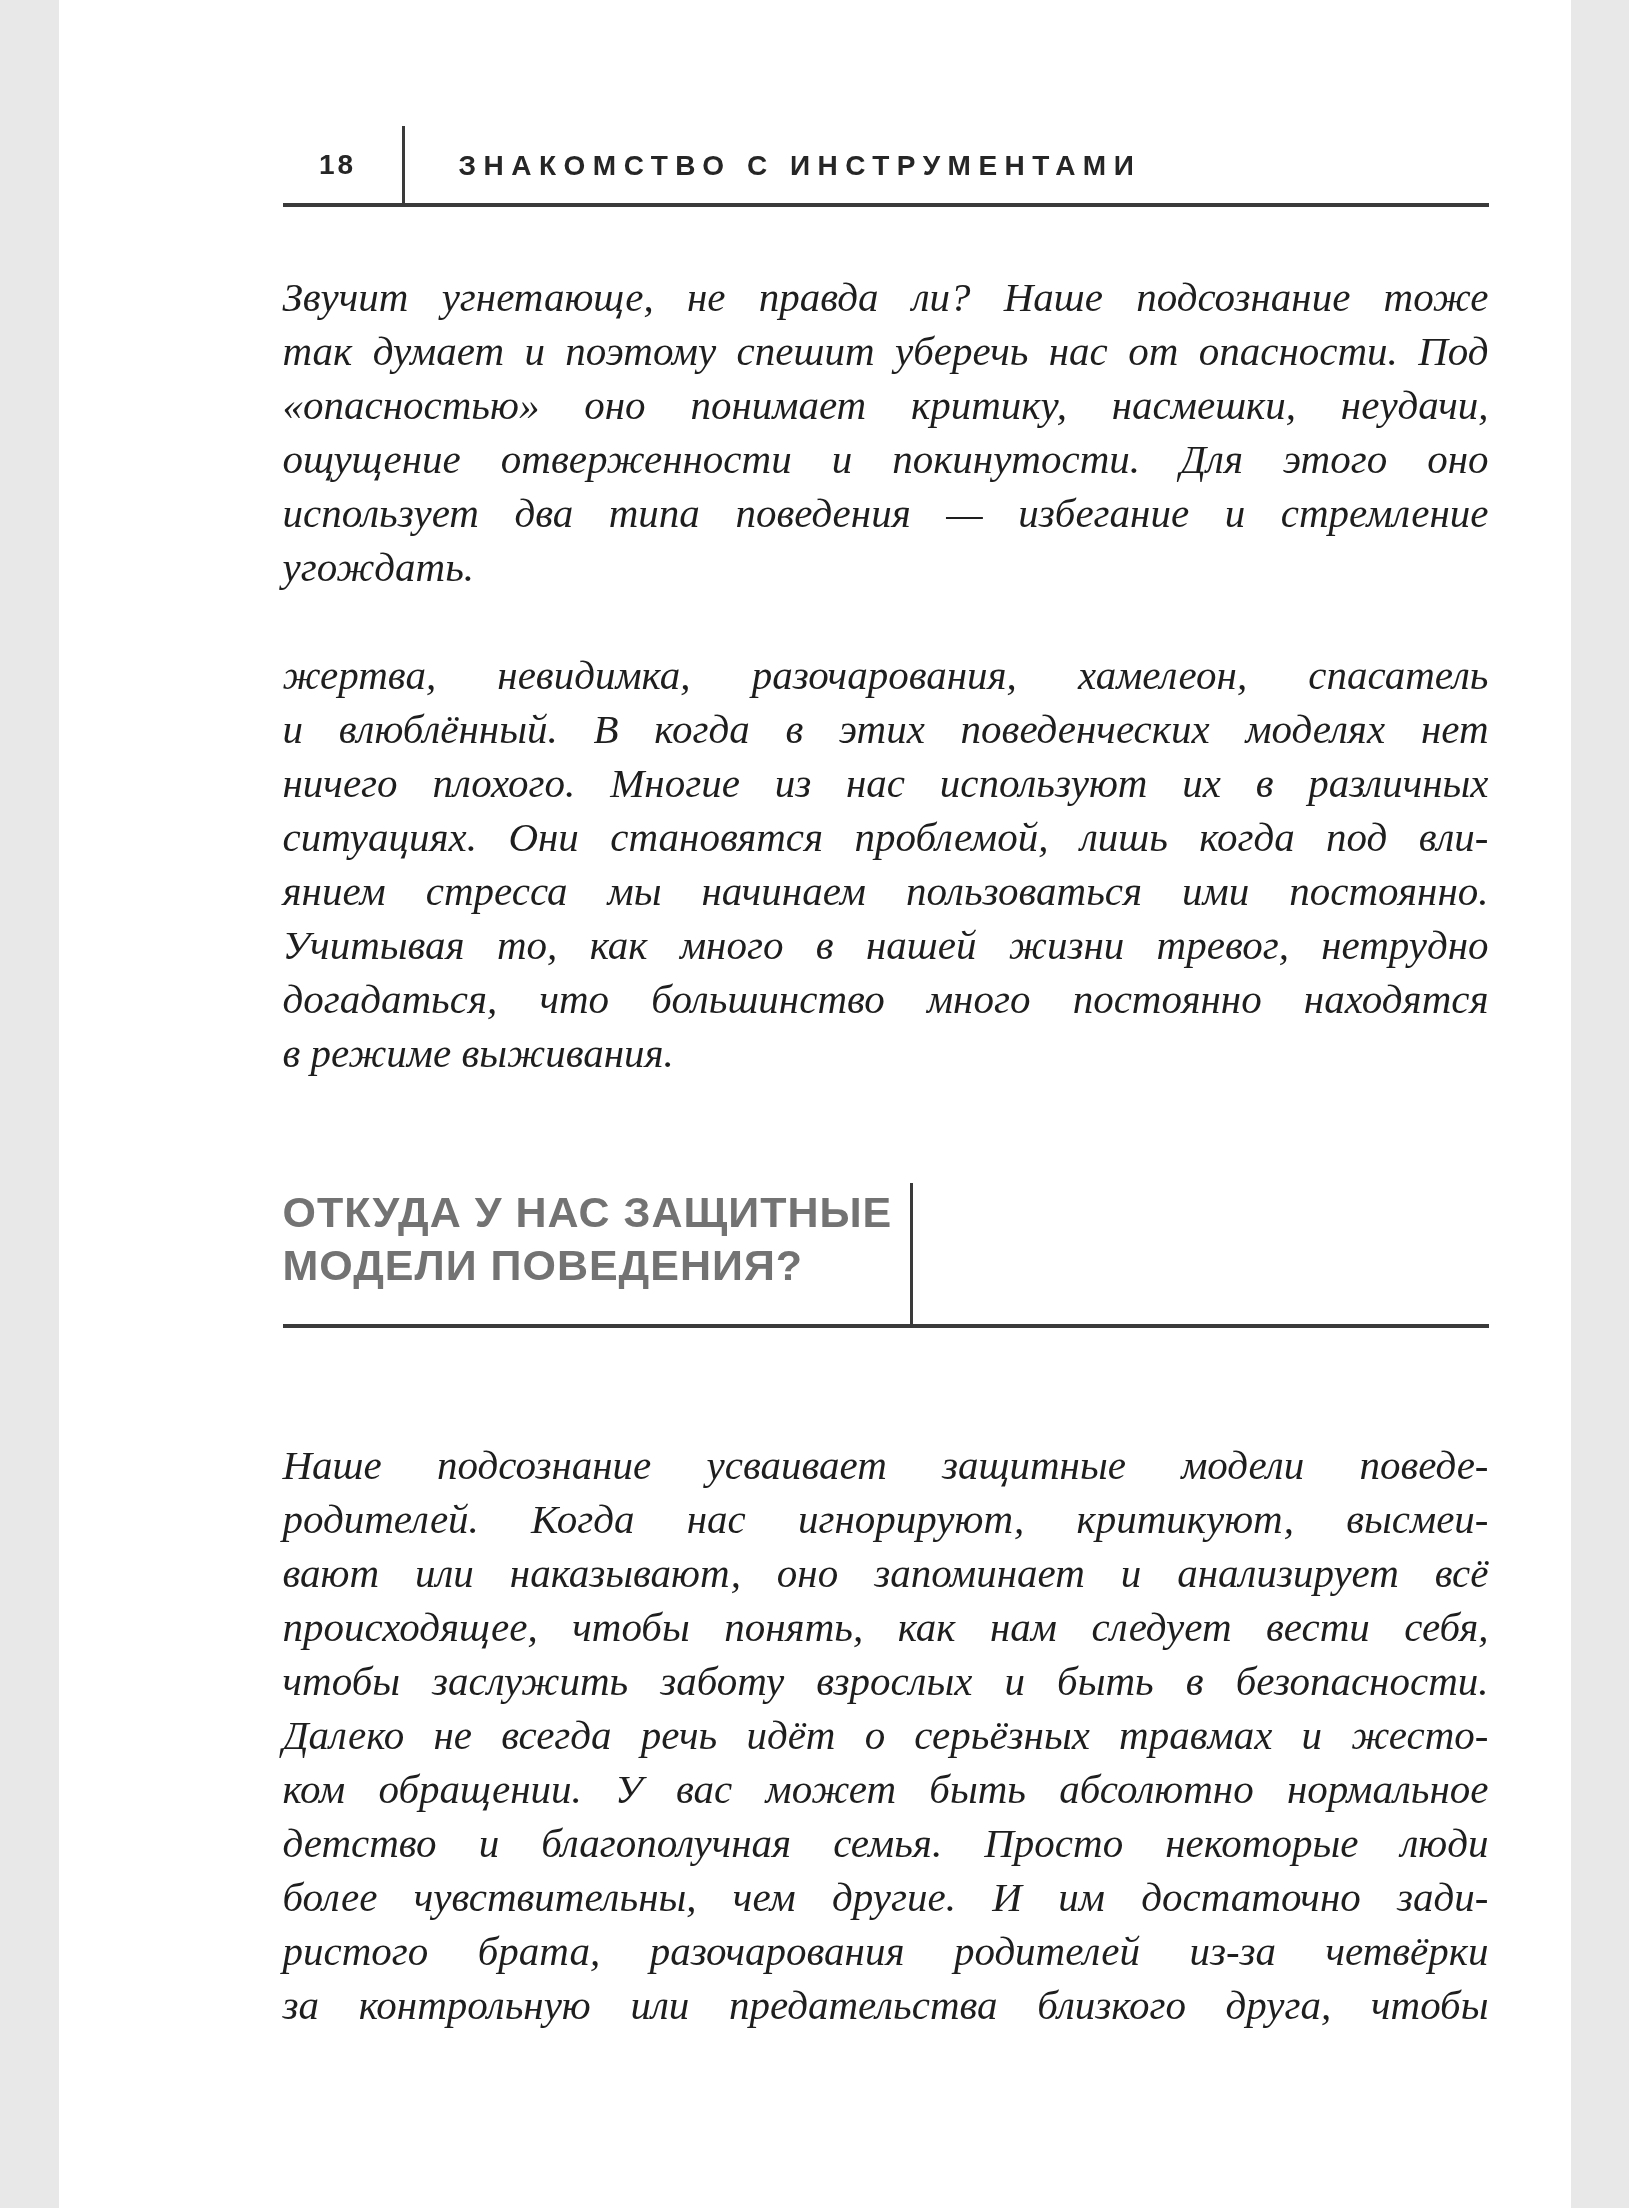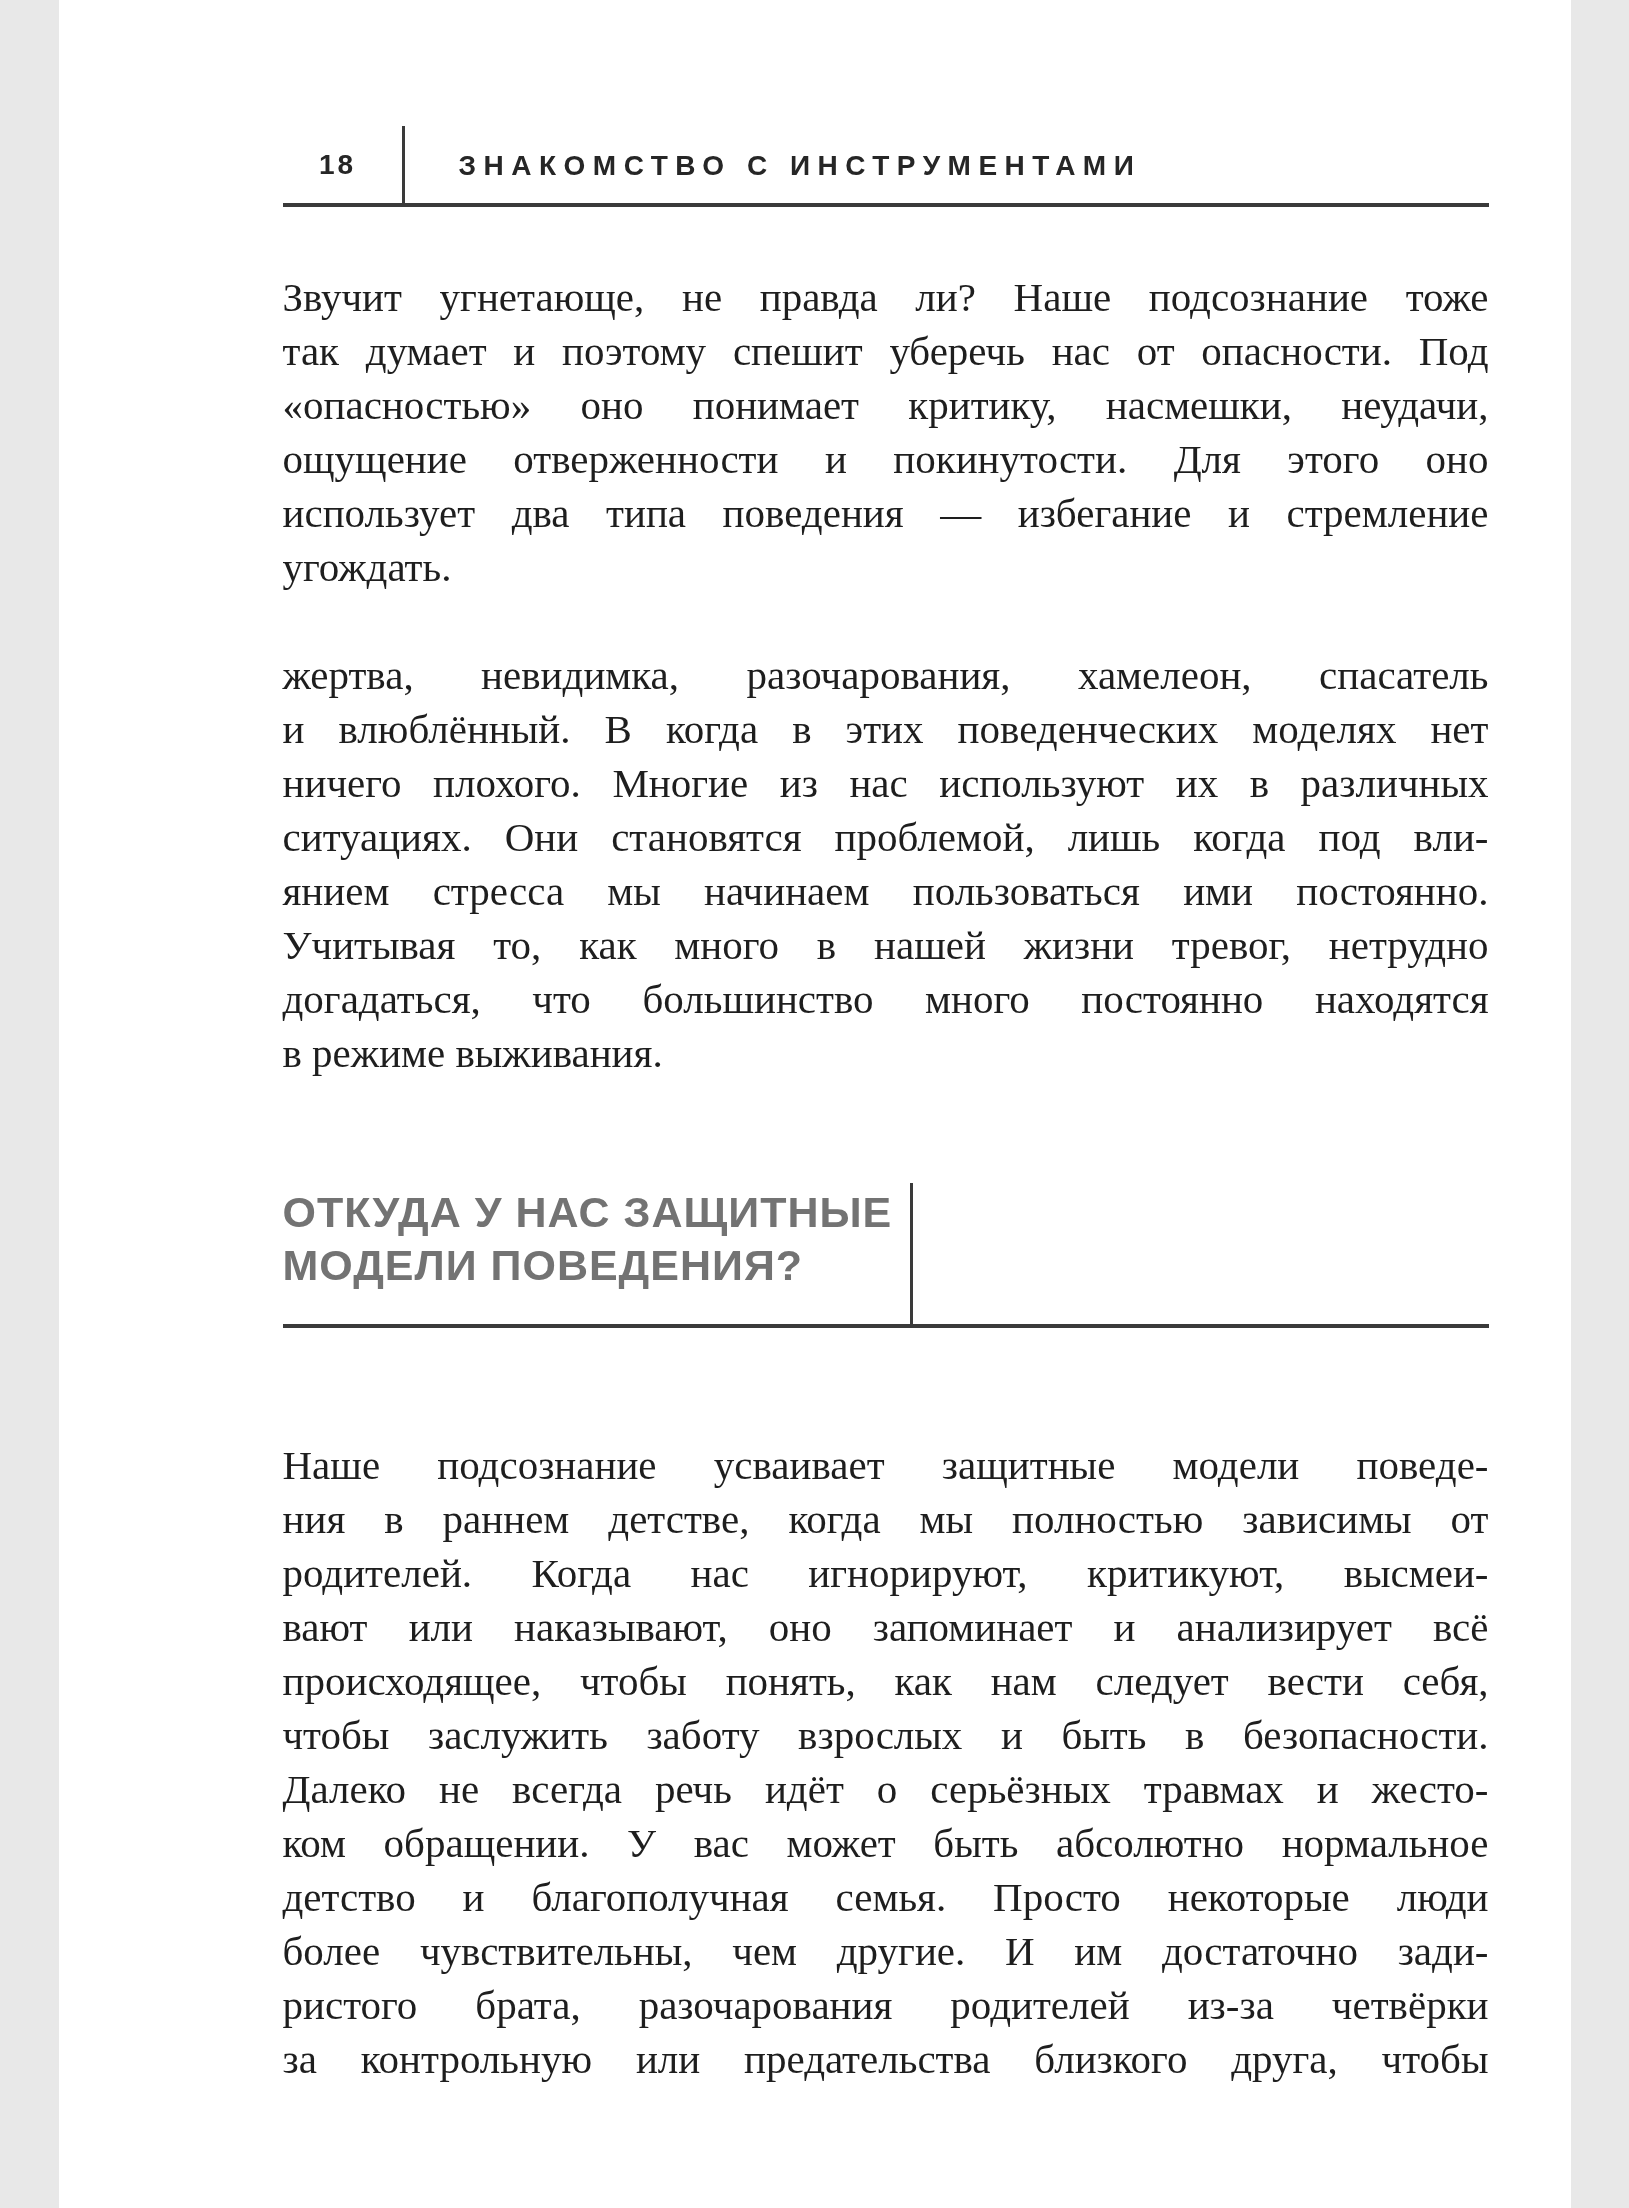--- a/index.html
+++ b/index.html
@@ -34,20 +34,21 @@
     background:#3a3a3a;
   }
   
   .para{
     position:absolute;left:224px;width:1206px;
     font-size:41px;line-height:54px;
   }
   .para .line{
     text-align:justify;
     text-align-last:justify;
+    font-style:italic;
   }
   .para .line.last-left{
     text-align-last:left;
   }
   #para-1{top:270px;}
   #para-2{top:648px;}
   #para-3{top:1438px;}
   
   .section-heading{
     position:absolute;left:224px;top:1186px;width:620px;
@@ -101,21 +102,20 @@
     <div>ОТКУДА У НАС ЗАЩИТНЫЕ</div>
     <div>МОДЕЛИ ПОВЕДЕНИЯ?</div>
   </div>
 
   <div class="heading-vbar"></div>
 
   <div class="heading-rule"></div>
 
   <div class="para" id="para-3">
       <div class="line">Наше подсознание усваивает защитные модели поведе-</div>
-      <div class="line">ния в раннем детстве, когда мы полностью зависимы от</div>
       <div class="line">родителей. Когда нас игнорируют, критикуют, высмеи-</div>
       <div class="line">вают или наказывают, оно запоминает и анализирует всё</div>
       <div class="line">происходящее, чтобы понять, как нам следует вести себя,</div>
       <div class="line">чтобы заслужить заботу взрослых и быть в безопасности.</div>
       <div class="line">Далеко не всегда речь идёт о серьёзных травмах и жесто-</div>
       <div class="line">ком обращении. У вас может быть абсолютно нормальное</div>
       <div class="line">детство и благополучная семья. Просто некоторые люди</div>
       <div class="line">более чувствительны, чем другие. И им достаточно зади-</div>
       <div class="line">ристого брата, разочарования родителей из-за четвёрки</div>
       <div class="line">за контрольную или предательства близкого друга, чтобы</div>

